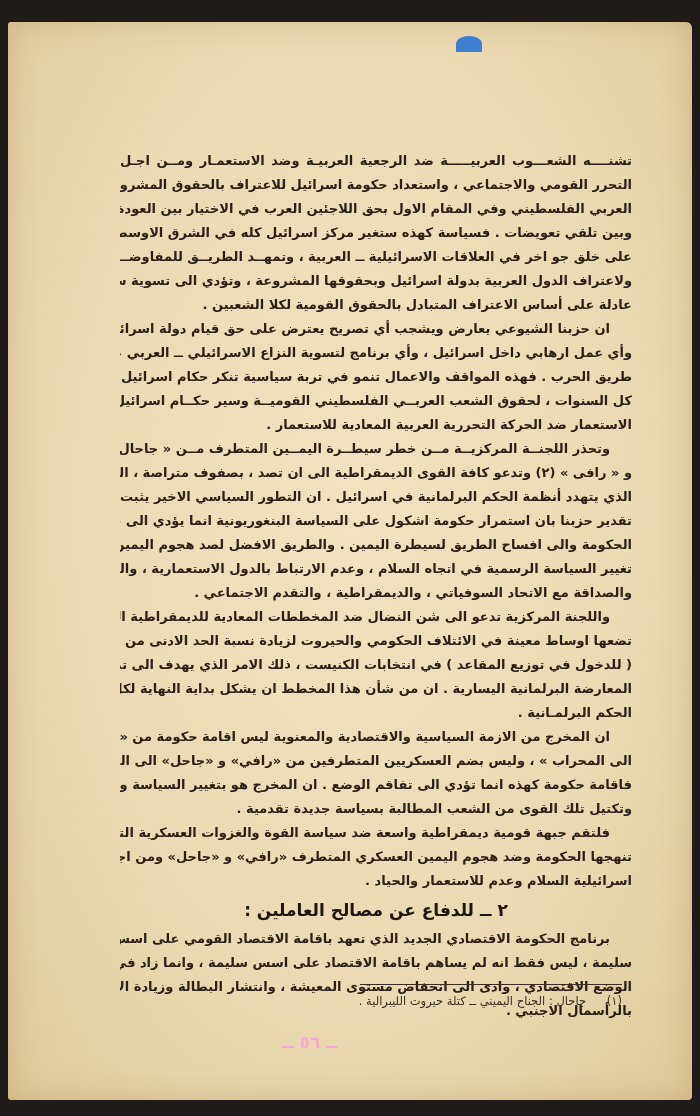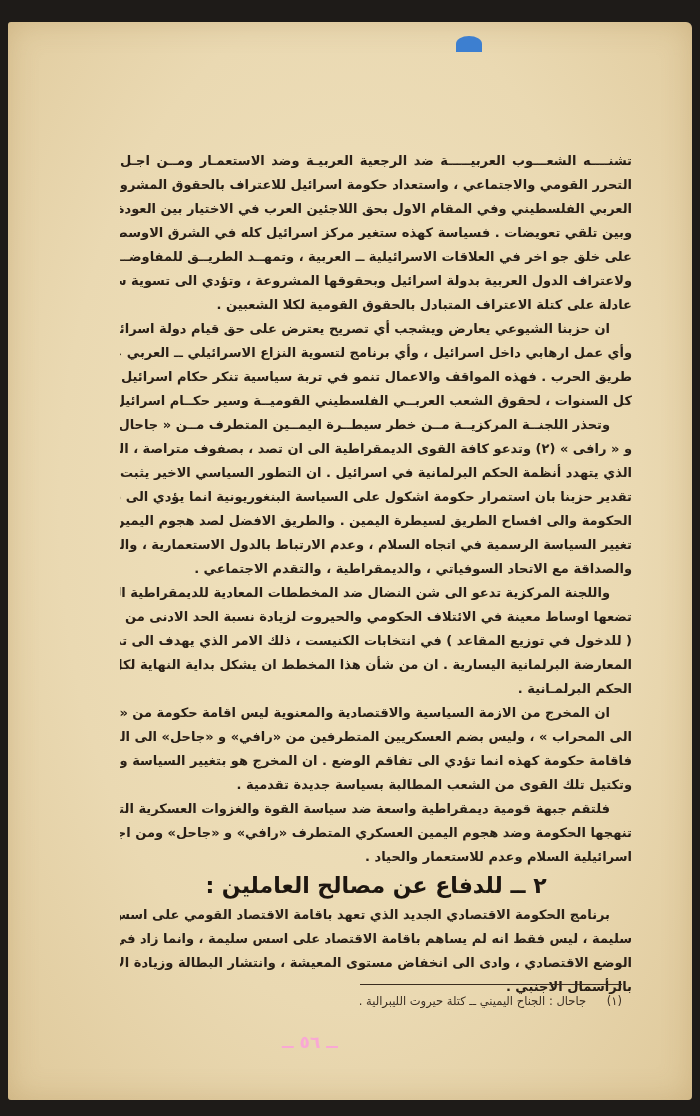--- a/index.html
+++ b/index.html
@@ -22,21 +22,21 @@
   .text-block {
     position: absolute; left: 120px; top: 108px; width: 512px;
     direction: rtl; text-align: justify;
     color: #2a2016; font-weight: bold;
     font-size: 13px; line-height: 24px; margin-top: 41px;
   }
   .line { display: block; white-space: nowrap; overflow: hidden; text-align-last: justify; }
   .line.last { text-align-last: right; }
   .line.indent { padding-right: 22px; }
   .heading {
-    direction: rtl; text-align: center; font-size: 22px; line-height: 30px;
+    direction: rtl; text-align: center; font-size: 17px; line-height: 30px;
     color: #1d160f; font-weight: bold; margin: 2px 0 2px;
   }
   .footnote-rule {
     position: absolute; left: 360px; top: 984px; width: 262px; height: 1px; background: #3a2d20;
   }
   .footnotes {
     position: absolute; right: 78px; top: 990px; width: 400px;
     direction: rtl; color: #3a2e22; font-size: 11.5px; line-height: 22px; font-weight: normal;
   }
   .fn { display: block; white-space: nowrap; }
@@ -54,27 +54,28 @@
 </div>
 
 <div class="text-block" id="text-block">
     <div>
       <span class="line">تشنــــه الشعـــوب العربيـــــة ضد الرجعية العربيـة وضد الاستعمـار ومــن اجـل</span>
       <span class="line">التحرر القومي والاجتماعي ، واستعداد حكومة اسرائيل للاعتراف بالحقوق المشروعة للشعب</span>
       <span class="line">العربي الفلسطيني وفي المقام الاول بحق اللاجئين العرب في الاختيار بين العودة الى وطنهم</span>
       <span class="line">وبين تلقي تعويضات . فسياسة كهذه ستغير مركز اسرائيل كله في الشرق الاوسط ، وتساعد</span>
       <span class="line">على خلق جو اخر في العلاقات الاسرائيلية ــ العربية ، وتمهــد الطريــق للمفاوضــات</span>
       <span class="line">ولاعتراف الدول العربية بدولة اسرائيل وبحقوقها المشروعة ، وتؤدي الى تسوية سلمية</span>
-      <span class="line last">عادلة على كتلة الاعتراف المتبادل بالحقوق القومية لكلا الشعبين .</span>
+      <span class="line last">عادلة على أساس الاعتراف المتبادل بالحقوق القومية لكلا الشعبين .</span>
     </div>
     <div>
       <span class="line indent">ان حزبنا الشيوعي يعارض ويشجب أي تصريح يعترض على حق قيام دولة اسرائيل ،</span>
       <span class="line">وأي عمل ارهابي داخل اسرائيل ، وأي برنامج لتسوية النزاع الاسرائيلي ــ العربي عن</span>
       <span class="line">طريق الحرب . فهذه المواقف والاعمال تنمو في تربة سياسية تنكر حكام اسرائيل ، طوال</span>
       <span class="line">كل السنوات ، لحقوق الشعب العربــي الفلسطيني القوميــة وسير حكــام اسرائيل مـع</span>
+      <span class="line last">الاستعمار ضد الحركة التحررية العربية المعادية للاستعمار .</span>
     </div>
     <div>
       <span class="line indent">وتحذر اللجنــة المركزيــة مــن خطر سيطــرة اليمــين المتطرف مــن « جاحال » (١)</span>
       <span class="line">و « رافى » (٢) وتدعو كافة القوى الديمقراطية الى ان تصد ، بصفوف متراصة ، الخطر</span>
       <span class="line">الذي يتهدد أنظمة الحكم البرلمانية في اسرائيل . ان التطور السياسي الاخير يثبت صحة</span>
       <span class="line">تقدير حزبنا بان استمرار حكومة اشكول على السياسة البنغوريونية انما يؤدي الى فشل</span>
       <span class="line">الحكومة والى افساح الطريق لسيطرة اليمين . والطريق الافضل لصد هجوم اليمين هو</span>
       <span class="line">تغيير السياسة الرسمية في اتجاه السلام ، وعدم الارتباط بالدول الاستعمارية ، والحياد،</span>
       <span class="line last">والصداقة مع الاتحاد السوفياتي ، والديمقراطية ، والتقدم الاجتماعي .</span>
     </div>

